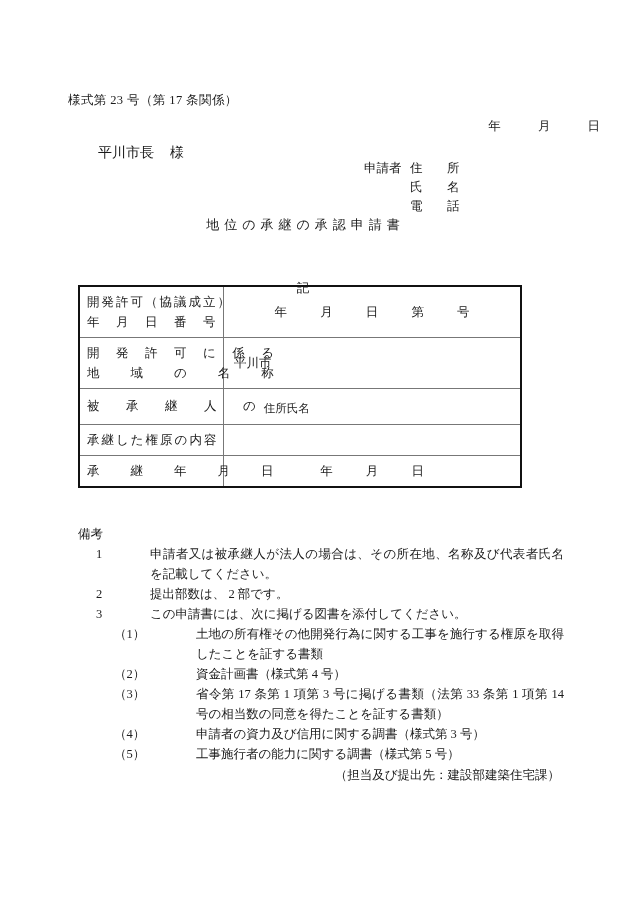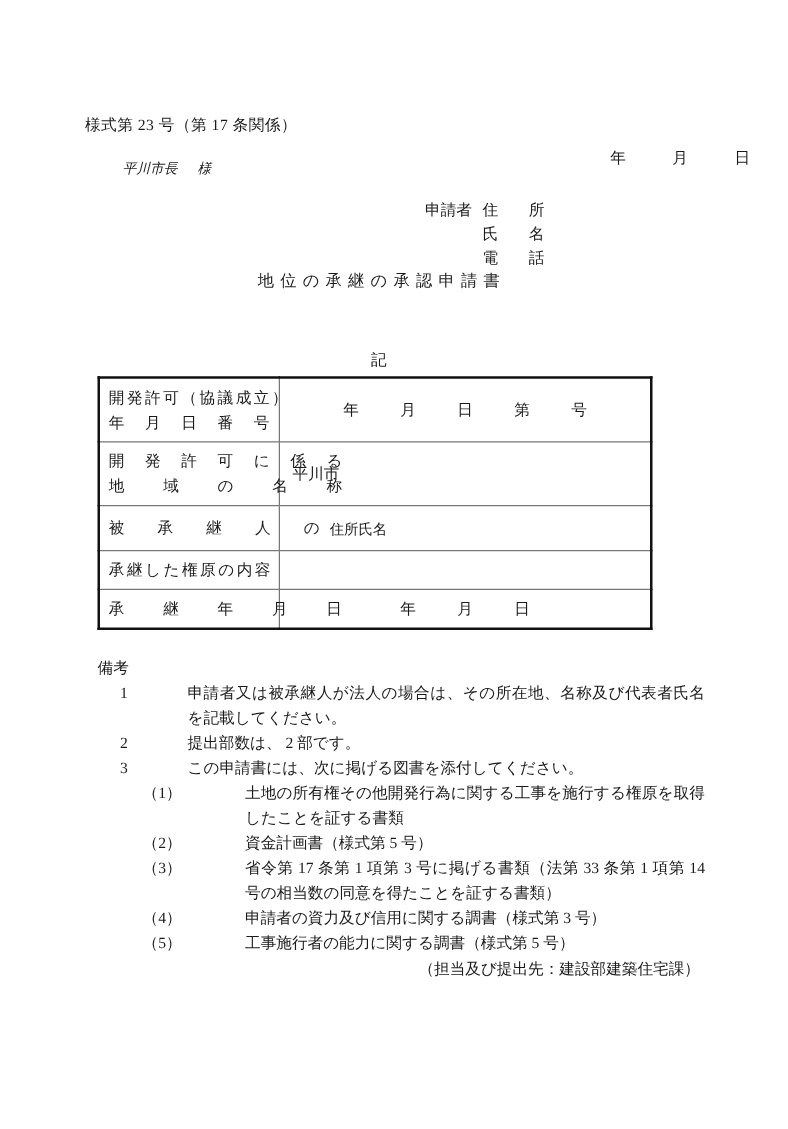--- a/index.html
+++ b/index.html
@@ -38,42 +38,42 @@
     transform: translateX(-100%);
     font-size: 12.5px;
     white-space: nowrap;
   }
   .date-line .seg { margin-left: 34px; }
   .date-line .seg:first-child { margin-left: 0; }
 
   .addressee {
     position: absolute;
     left: 98px;
-    top: 127px;
-    font-size: 11px;
-    white-space: nowrap;
-    font-style: italic;
+    top: 144px;
+    font-size: 14px;
+    white-space: nowrap;
   }
   .addressee .sama { margin-left: 16px; }
 
   .applicant-block {
     position: absolute;
     left: 340px;
     top: 160px;
     font-size: 12.5px;
   }
   .applicant-row {
     display: flex;
     align-items: baseline;
     white-space: nowrap;
     height: 19px;
   }
   .applicant-label {
     width: 46px;
     display: inline-block;
+    margin-left: 24px;
   }
   .applicant-field {
     letter-spacing: 6px;
   }
 
   
   .doc-title {
     position: absolute;
     left: 0;
     right: 0;
@@ -99,21 +99,21 @@
     right: 0;
     top: 280px;
     text-align: center;
     font-size: 12.5px;
   }
 
   
   .form-table {
     position: absolute;
     left: 78px;
-    top: 301px;
+    top: 285px;
     width: 444px;
     border-collapse: collapse;
     border: 2px solid #111;
     table-layout: fixed;
     font-size: 12.5px;
   }
   .form-table td {
     border: 1px solid #777;
     padding: 0;
     vertical-align: middle;
@@ -335,21 +335,21 @@
       <span class="rm-num">3</span>
       <span class="rm-text">この申請書には、次に掲げる図書を添付してください。</span>
     </div>
 
     <div class="sub-item">
       <span class="sub-num">（1）</span>
       <span class="sub-text">土地の所有権その他開発行為に関する工事を施行する権原を取得したことを証する書類</span>
     </div>
     <div class="sub-item">
       <span class="sub-num">（2）</span>
-      <span class="sub-text">資金計画書（様式第 5 号）</span>
+      <span class="sub-text">資金計画書（様式第 4 号）</span>
     </div>
     <div class="sub-item">
       <span class="sub-num">（3）</span>
       <span class="sub-text">省令第 17 条第 1 項第 3 号に掲げる書類（法第 33 条第 1 項第 14 号の相当数の同意を得たことを証する書類）</span>
     </div>
     <div class="sub-item">
       <span class="sub-num">（4）</span>
       <span class="sub-text">申請者の資力及び信用に関する調書（様式第 3 号）</span>
     </div>
     <div class="sub-item">

